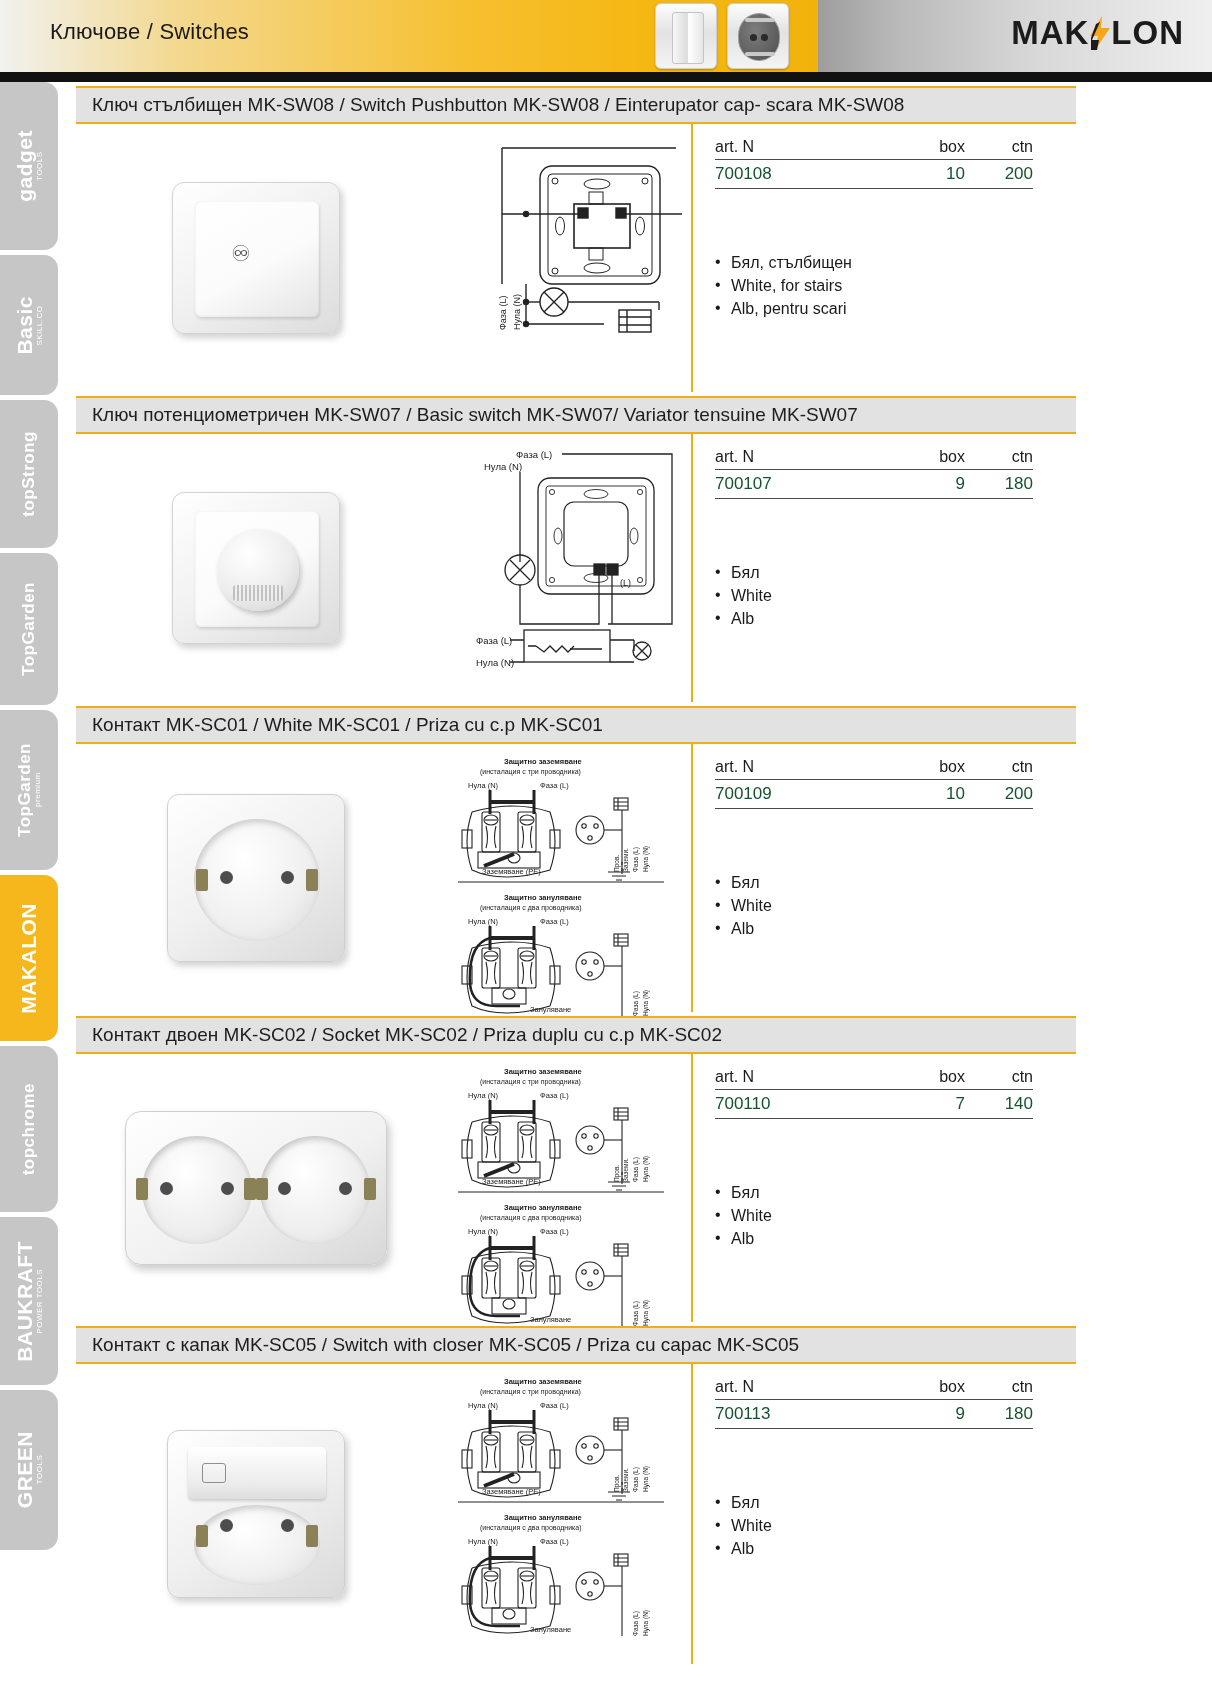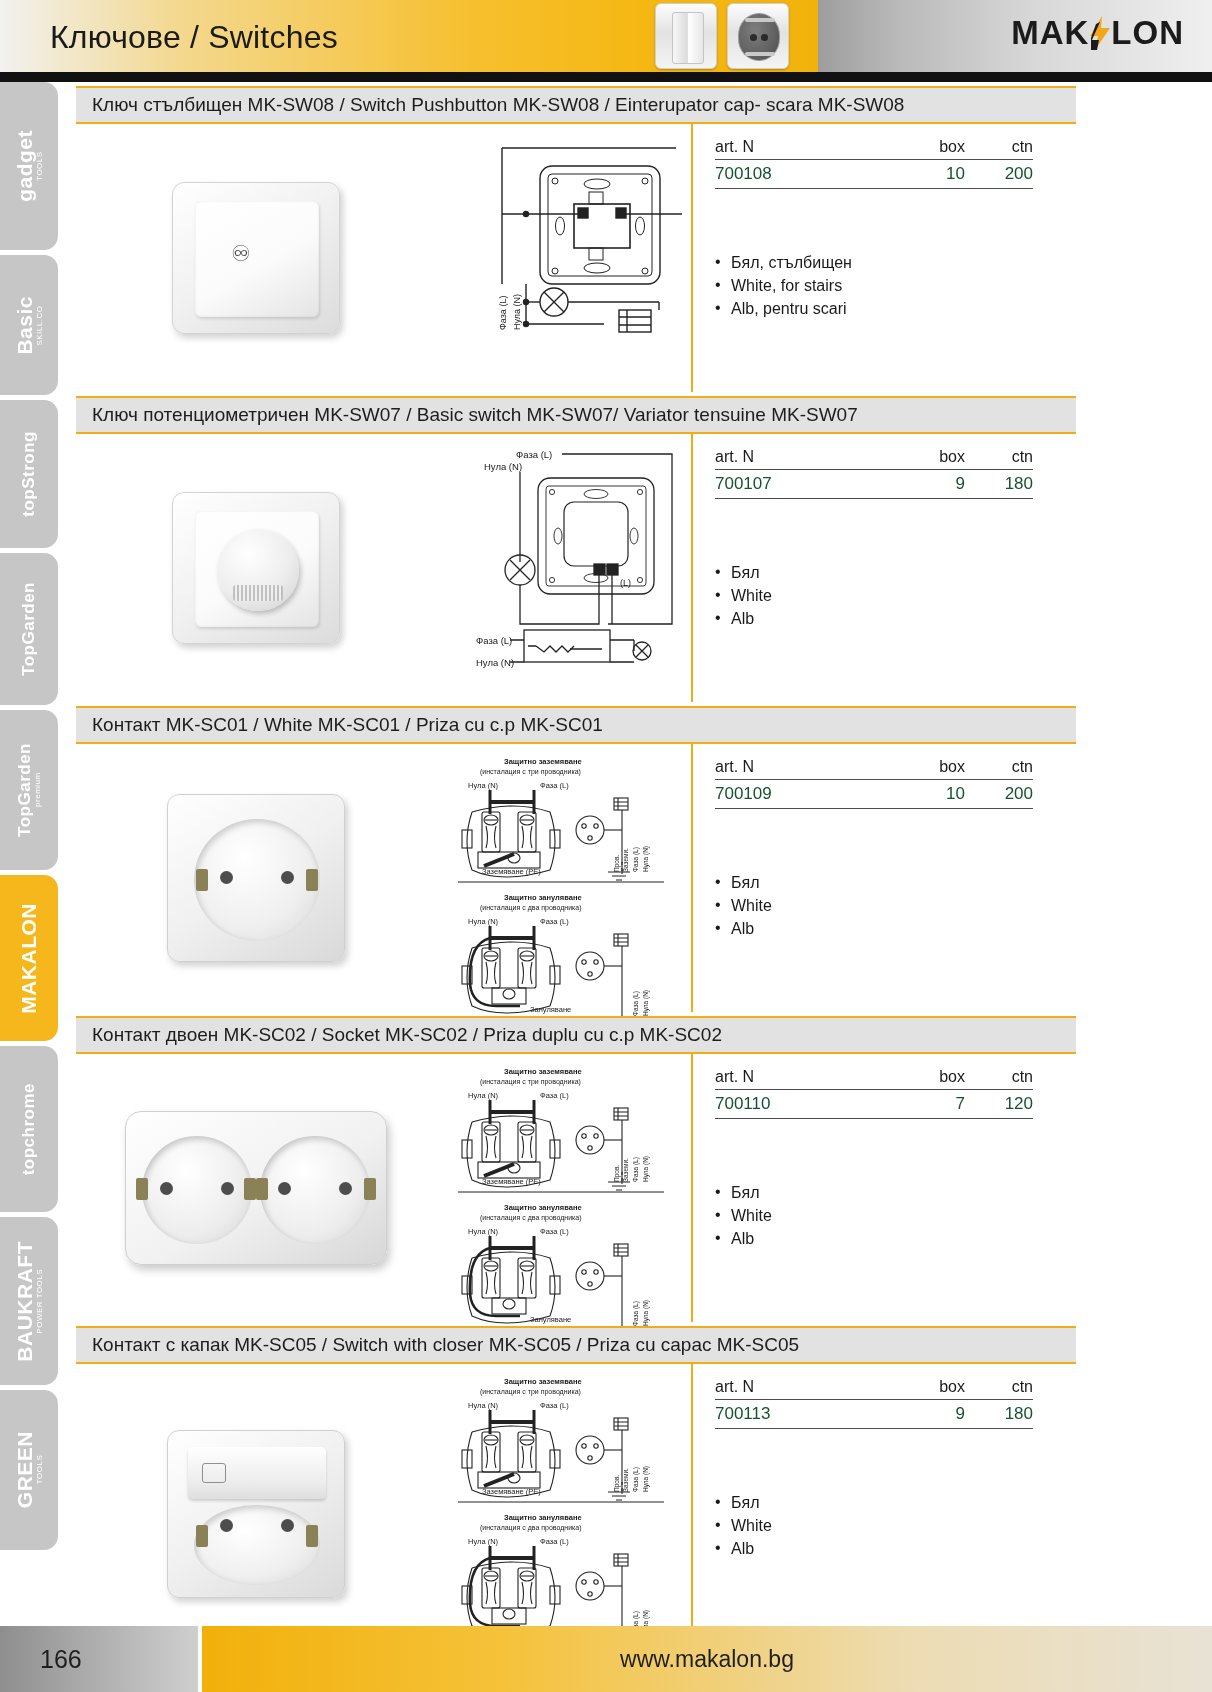--- a/index.html
+++ b/index.html
@@ -12,21 +12,21 @@
   .page { position: relative; width: 1212px; height: 1692px; background:#fff; }
 
   
   .topbar { position: relative; width: 1212px; height: 72px; display: flex; }
   .topbar-left {
     position: relative; width: 818px; height: 72px;
     background: linear-gradient(90deg, #f1f1ef 0%, #f3d88e 22%, #f6bf2e 58%, #f5b813 78%, #f2b20c 100%);
   }
   .topbar-title {
     position: absolute; left: 50px; top: 19px;
-    font-size: 32px; color: #1a1a1a; letter-spacing: .2px;
+    font-size: 22px; color: #1a1a1a; letter-spacing: .2px;
   }
   .topbar-right {
     width: 394px; height: 72px;
     background: linear-gradient(90deg, #9d9d9d 0%, #b9b9b9 20%, #d8d8d8 55%, #efefef 100%);
     position: relative;
   }
   .brandlogo {
     position: absolute; right: 28px; top: 14px;
     font-size: 33px; font-weight: bold; letter-spacing: 1px; color: #1b1b1b;
     display: flex; align-items: center;
@@ -611,21 +611,21 @@
                 <tr>
         <th style="width:168px">art. N</th>
         <th class="num" style="width:82px">box</th>
         <th class="num" style="width:68px">ctn</th>
       </tr>
               </thead>
               <tbody>
                 <tr>
       <td>700110</td>
       <td class="num">7</td>
-      <td class="num">120</td>
+      <td class="num">140</td>
                 </tr>
               </tbody>
             </table>
       <ul class="bullets">
               <li>Бял</li>
               <li>White</li>
               <li>Alb</li>
             </ul>
           </div>
         </div>
@@ -742,19 +742,14 @@
       <ul class="bullets">
               <li>Бял</li>
               <li>White</li>
               <li>Alb</li>
             </ul>
           </div>
         </div>
       </div>
     </div>
 
-  <div class="footer">
-    <div class="foot-page">166</div>
-    <div class="foot-gap"></div>
-    <div class="foot-url">www.makalon.bg</div>
-  </div>
 
 </div>
 
 </body></html>

